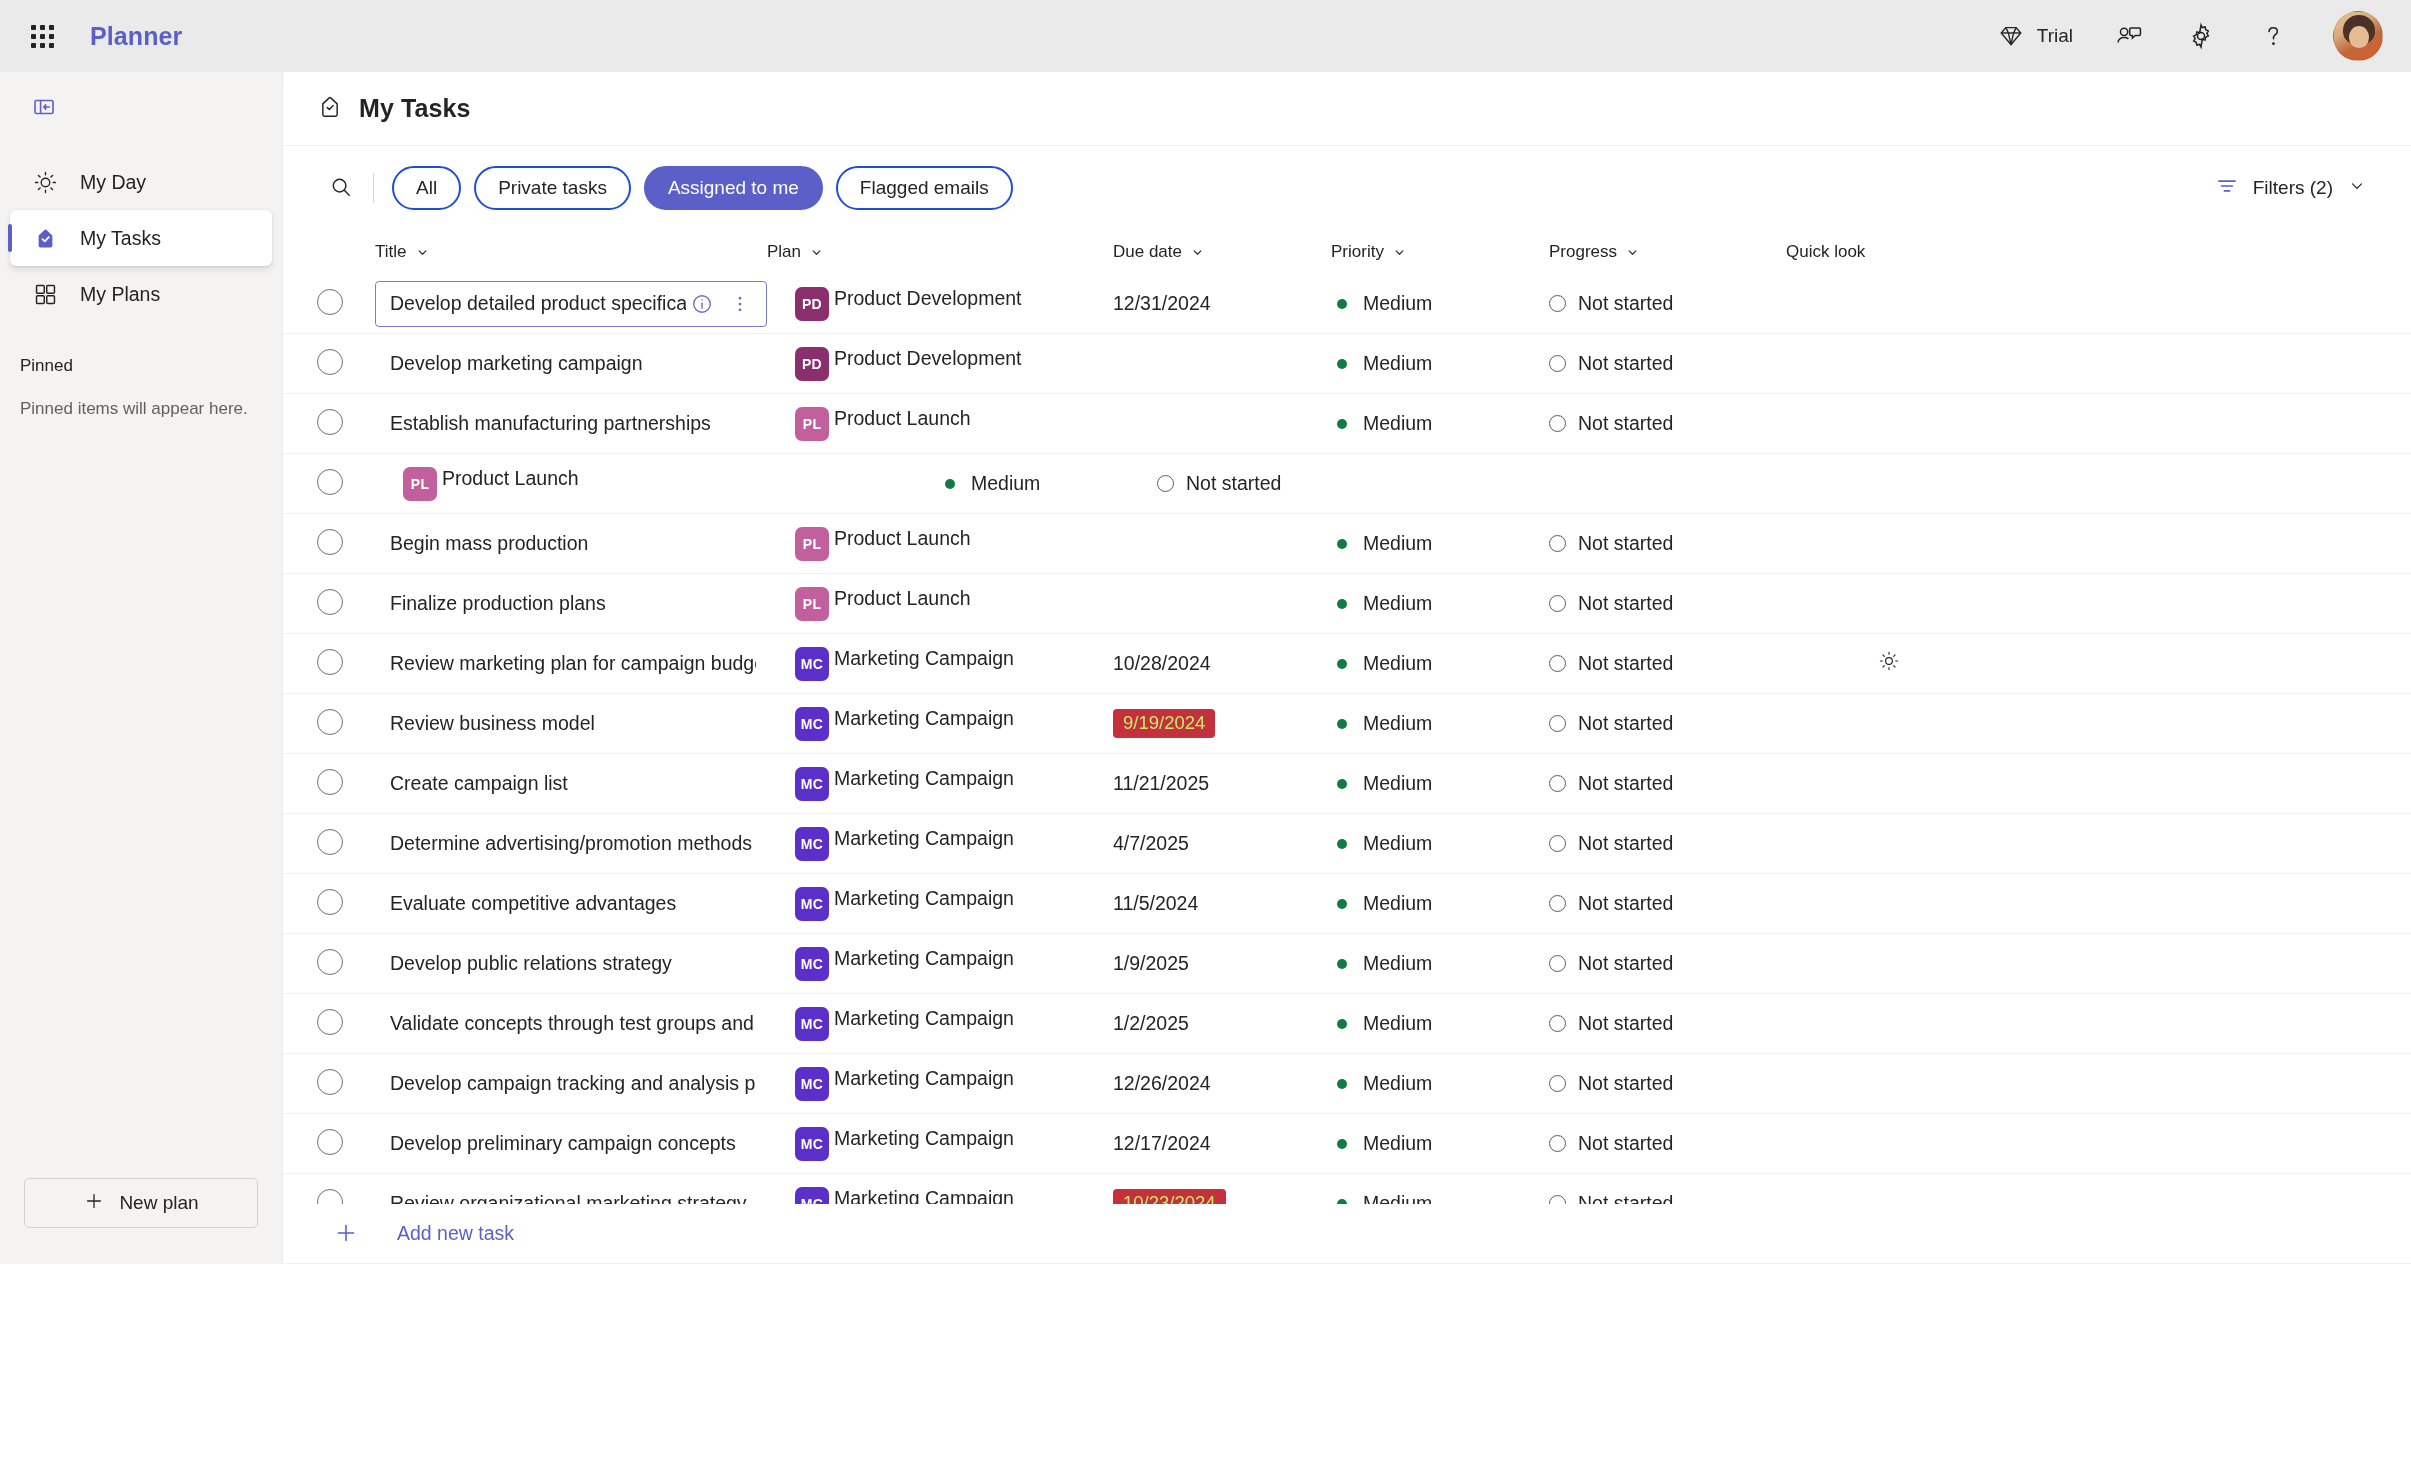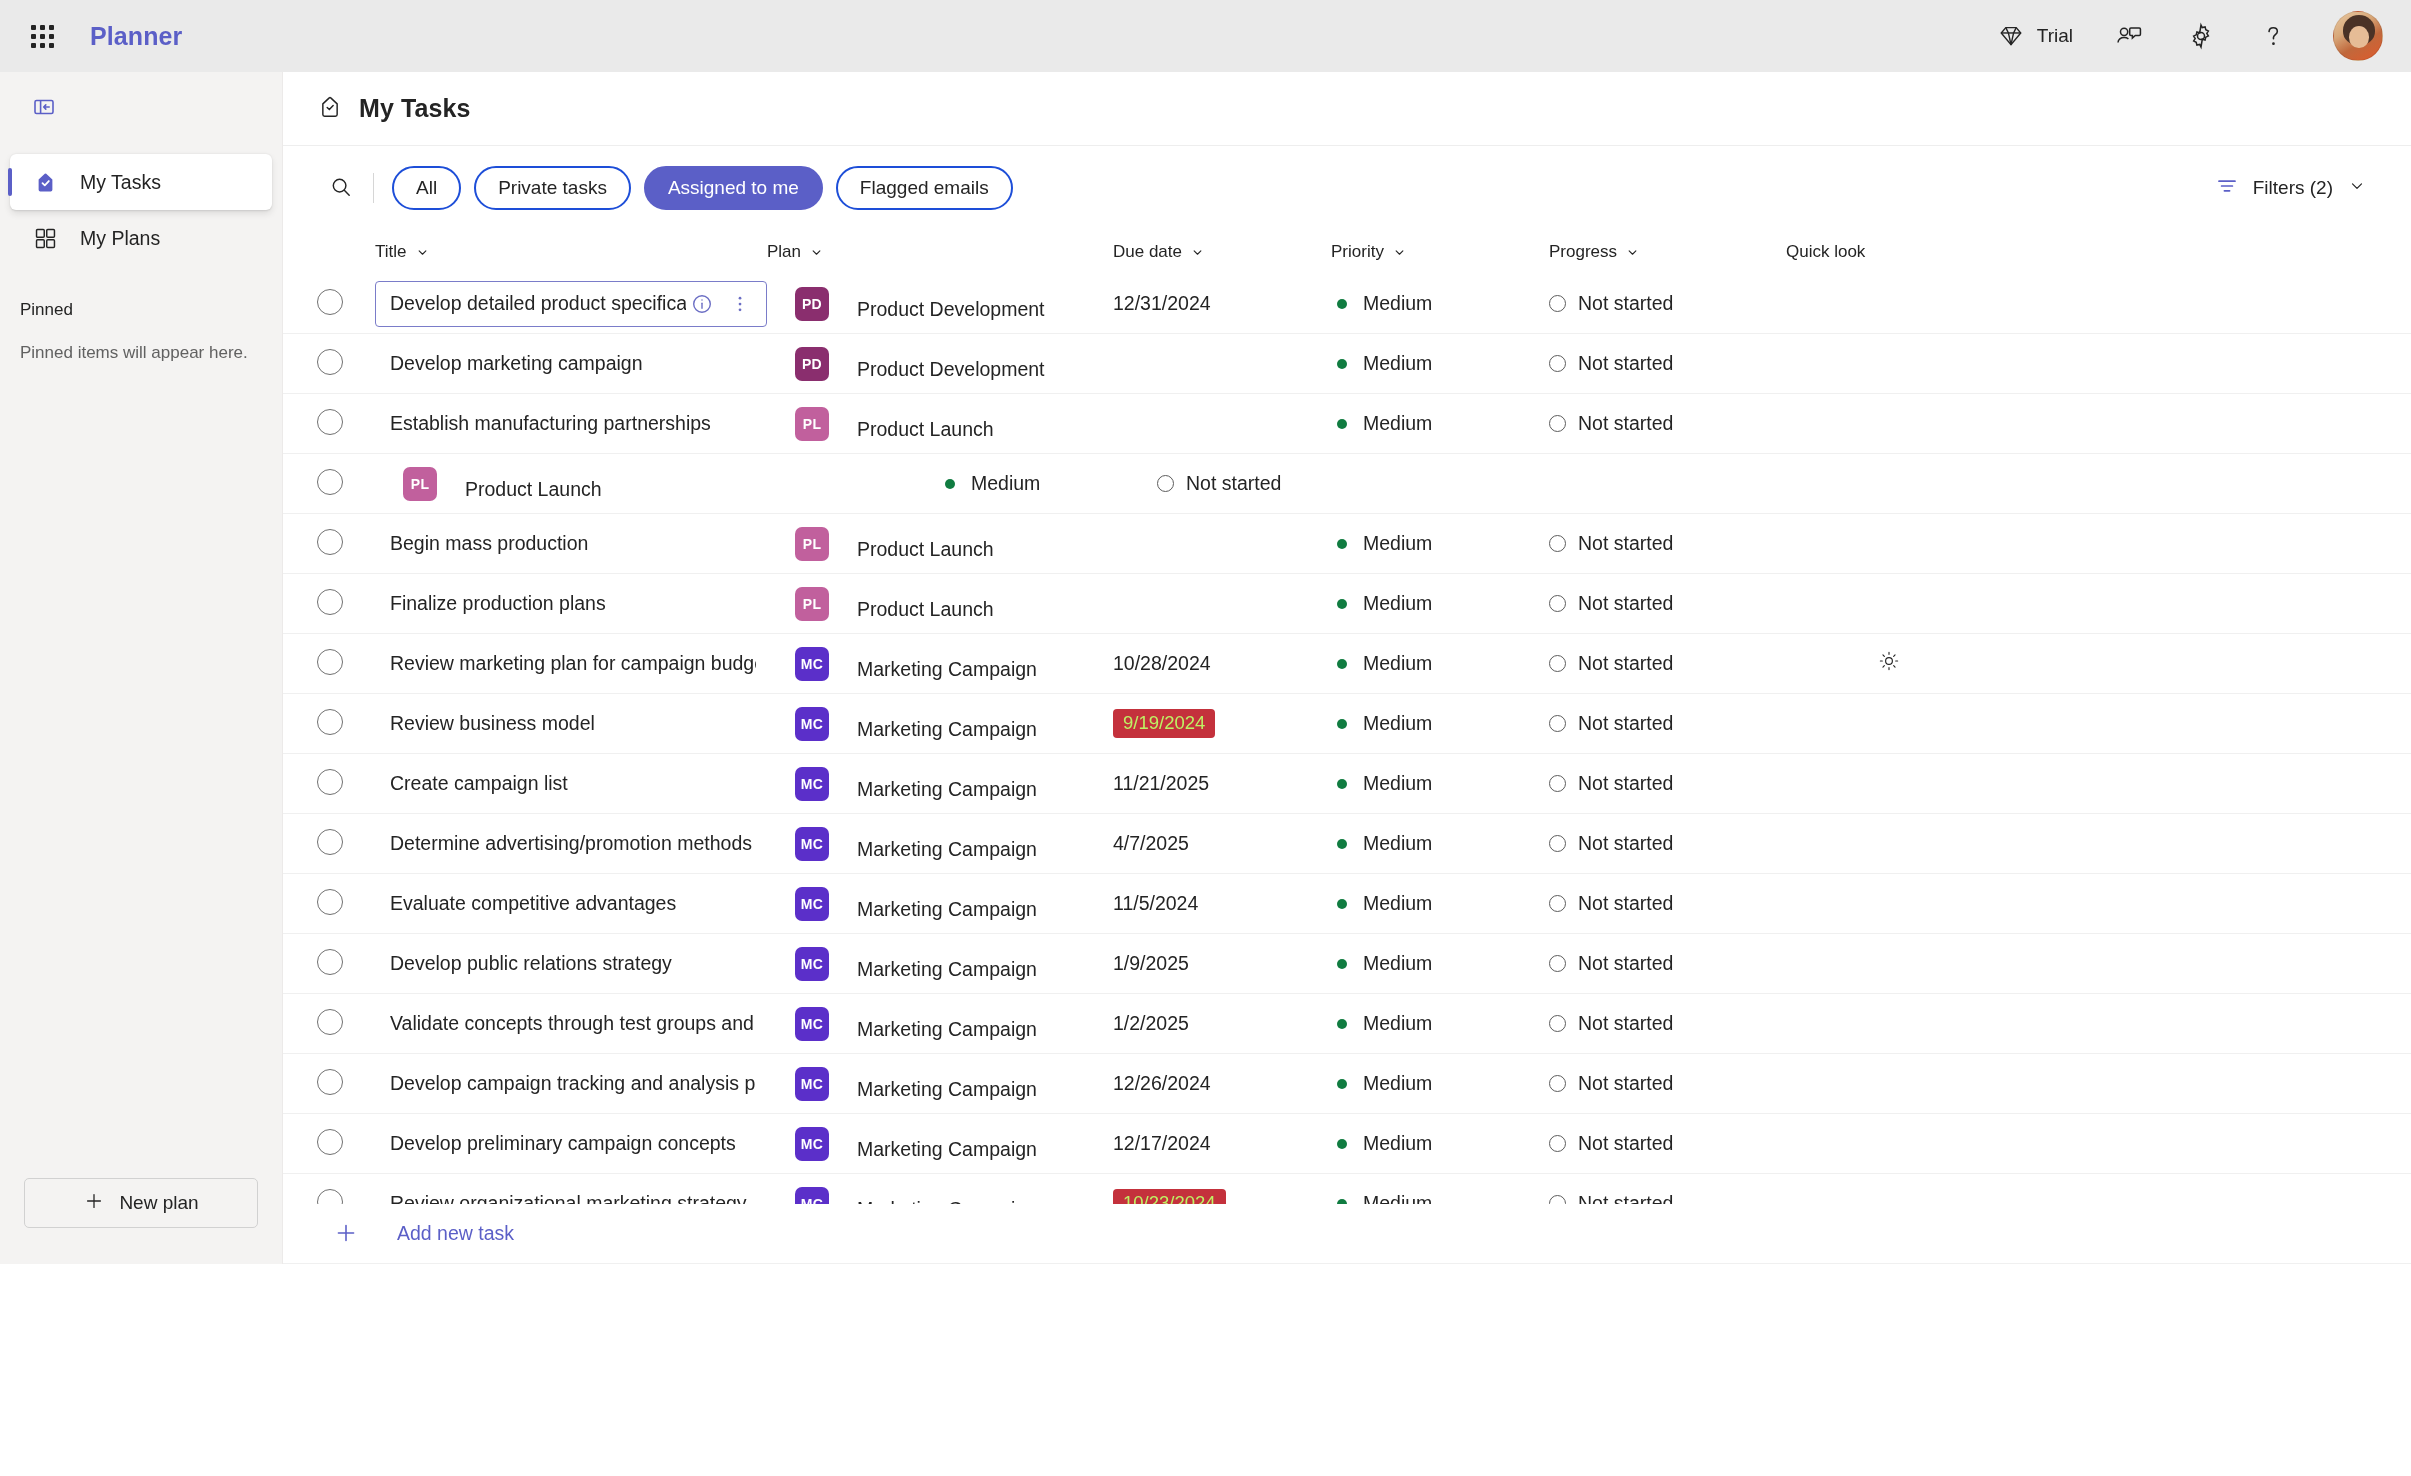--- a/index.html
+++ b/index.html
@@ -161,21 +161,21 @@
   .row.focused .title-cell { border-color:#7a7cc9; }
   .title-text {
     flex:1 1 auto; min-width:0; overflow:hidden; white-space:nowrap;
   }
   .title-actions { display:flex; align-items:center; gap: 6px; flex:0 0 auto; }
   .icn-btn {
     width:32px; height:32px; border:none; background:transparent; border-radius:4px;
     display:flex; align-items:center; justify-content:center; cursor:pointer;
   }
 
-  .plan-cell { display:flex; align-items:flex-end; gap:28px;padding-left:28px; }
+  .plan-cell { display:flex; align-items:flex-start; gap:5px;padding-left:28px; }
   .plan-badge {
     width:34px; height:34px; border-radius:7px; flex:0 0 34px;
     display:flex; align-items:center; justify-content:center;
     color:#ffffff; font-size:14px; font-weight:700; letter-spacing:.3px;
   }
   .plan-name { white-space:nowrap; overflow:hidden; text-overflow:ellipsis; }
 
   .due-overdue {
     background:#c4313c; color:#bef264; border-radius:4px;
     padding: 5px 10px; font-size:18.5px; display:inline-block; line-height:1;
@@ -268,20 +268,29 @@
             <svg width="24" height="24" viewBox="0 0 24 24" fill="none" stroke="#5b5fc7" stroke-width="1.6">
               <rect x="3" y="5.5" width="18" height="13" rx="1.6"></rect>
               <path d="M8.6 5.5v13"></path>
               <path d="M17.2 12h-5.2M13.8 9.9 11.7 12l2.1 2.1" stroke-linecap="round" stroke-linejoin="round"></path>
             </svg>
           </span>
         </button>
       </div>
 
       <div class="nav-list">
+        <div class="nav-item">
+          <span class="nav-icn">
+            <svg width="25" height="25" viewBox="0 0 24 24" fill="none" stroke="#242424" stroke-width="1.3" stroke-linecap="round">
+              <circle cx="12" cy="12" r="4.1"></circle>
+              <path d="M12 2.4v2.2M12 19.4v2.2M2.4 12h2.2M19.4 12h2.2M5.2 5.2l1.6 1.6M17.2 17.2l1.6 1.6M18.8 5.2l-1.6 1.6M6.8 17.2l-1.6 1.6"></path>
+            </svg>
+          </span>
+          <span>My Day</span>
+        </div>
 
         <div class="nav-item selected">
           <span class="nav-icn">
             <svg width="25" height="25" viewBox="0 0 24 24">
               <path d="M5.4 9.1 11.3 3.6a1 1 0 0 1 1.4 0l5.9 5.5V19a1.6 1.6 0 0 1-1.6 1.6H7a1.6 1.6 0 0 1-1.6-1.6Z" fill="#5b5fc7"></path>
               <path d="M9.1 12.6 11.3 14.8 15.2 10.6" fill="none" stroke="#ffffff" stroke-width="1.7" stroke-linecap="round" stroke-linejoin="round"></path>
             </svg>
           </span>
           <span>My Tasks</span>
         </div>

